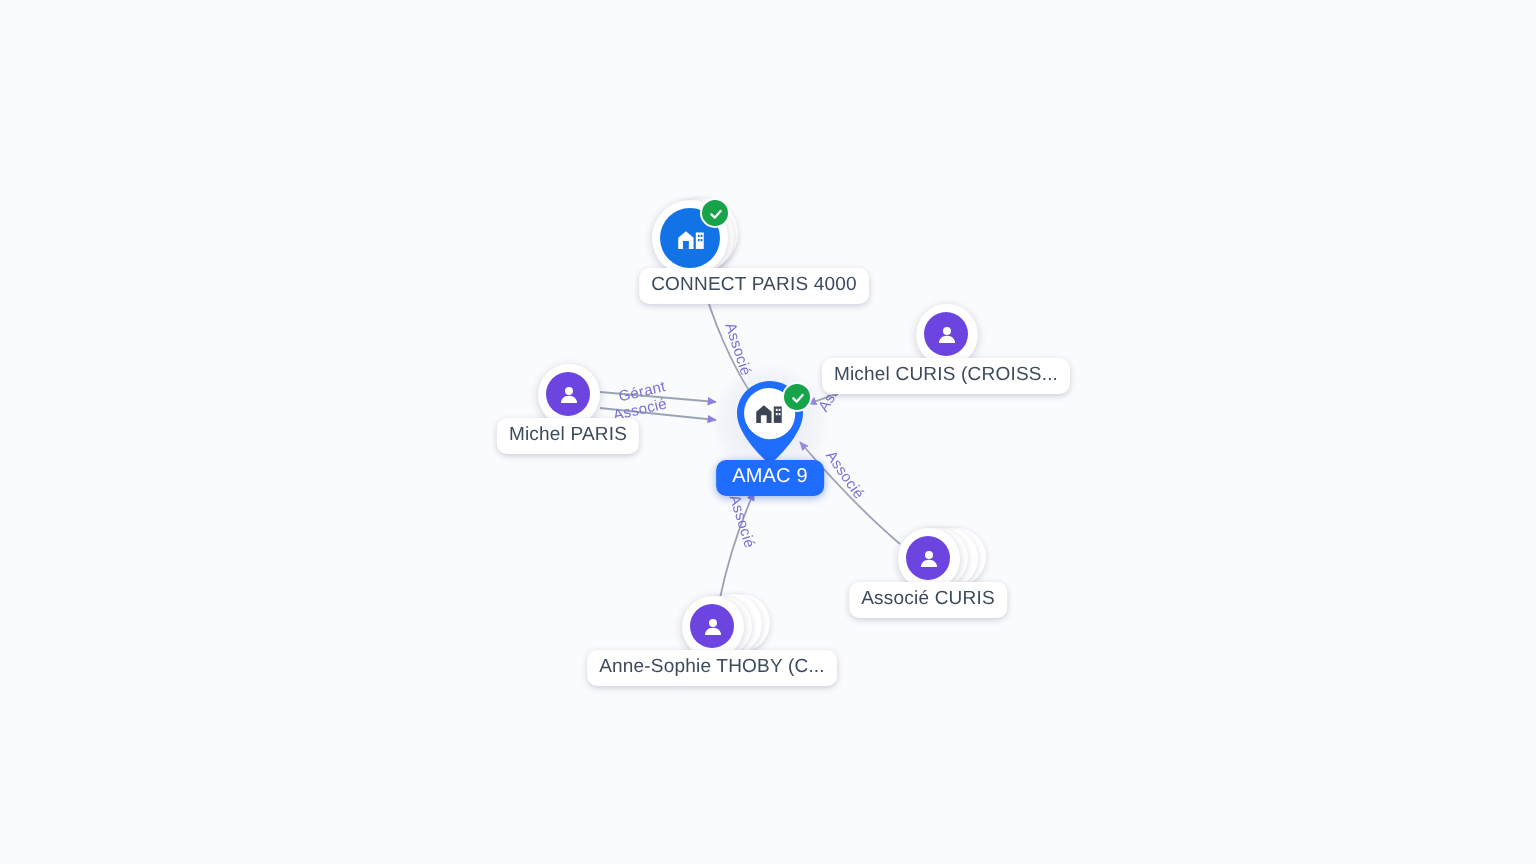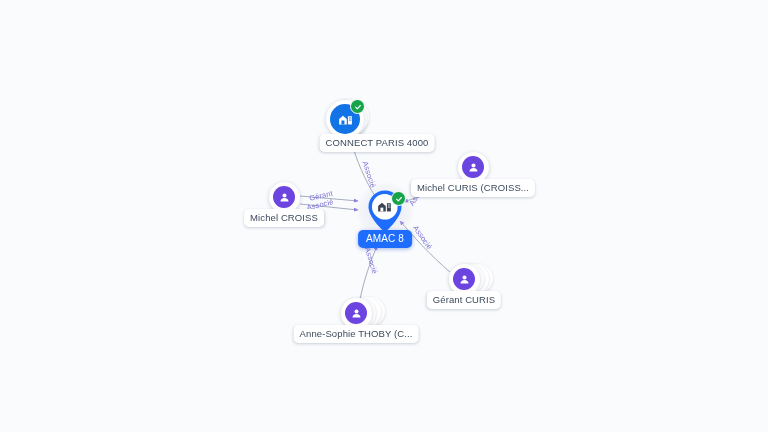--- a/index.html
+++ b/index.html
@@ -189,21 +189,21 @@
 
   <div class="node" style="left:284px; top:197px;">
     <div class="disc" style="width:31px;height:31px;left:-15.5px;top:-15.5px;">
       <div class="avatar" style="width:22px;height:22px;">
         <svg width="13" height="13" viewBox="0 0 24 24" aria-hidden="true">
           <circle cx="12" cy="8.4" r="3.7" fill="#ffffff"></circle>
           <path d="M4.6 19.4c0-4.1 3.3-6.6 7.4-6.6s7.4 2.5 7.4 6.6z" fill="#ffffff"></path>
         </svg>
       </div>
     </div>
-    <div class="label" style="left:0px; top:12px;">Michel CROISS</div>
+    <div class="label" style="left:0px; top:12px;">Michel PARIS</div>
   </div>
 
   <div class="node" style="left:473px; top:167px;">
     <div class="disc" style="width:31px;height:31px;left:-15.5px;top:-15.5px;">
       <div class="avatar" style="width:22px;height:22px;">
         <svg width="13" height="13" viewBox="0 0 24 24" aria-hidden="true">
           <circle cx="12" cy="8.4" r="3.7" fill="#ffffff"></circle>
           <path d="M4.6 19.4c0-4.1 3.3-6.6 7.4-6.6s7.4 2.5 7.4 6.6z" fill="#ffffff"></path>
         </svg>
       </div>
@@ -228,36 +228,36 @@
           <rect x="16.8" y="12" width="1.3" height="1.6" fill="#ffffff"></rect>
           <rect x="18.8" y="12" width="1.3" height="1.6" fill="#ffffff"></rect>
         </svg>
       </div>
       <div class="badge-check" style="left:26px; top:3px;">
         <svg width="8" height="8" viewBox="0 0 24 24" aria-hidden="true">
           <path d="M5 12.5 L10 17.5 L19 7.5" fill="none" stroke="#ffffff" stroke-width="3.4" stroke-linecap="round" stroke-linejoin="round"></path>
         </svg>
       </div>
     </div>
-    <div class="label primary" style="left:0px; top:19px;">AMAC 8</div>
+    <div class="label primary" style="left:0px; top:19px;">AMAC 9</div>
   </div>
 
   <div class="node" style="left:464px; top:279px;">
     <div class="stack" style="width:29px;height:29px;left:-0.5px;top:-15px;"></div>
     <div class="stack" style="width:30px;height:30px;left:-5px;top:-15px;"></div>
     <div class="stack" style="width:30px;height:30px;left:-10px;top:-15px;"></div>
     <div class="disc" style="width:31px;height:31px;left:-15.5px;top:-15.5px;">
       <div class="avatar" style="width:22px;height:22px;">
         <svg width="13" height="13" viewBox="0 0 24 24" aria-hidden="true">
           <circle cx="12" cy="8.4" r="3.7" fill="#ffffff"></circle>
           <path d="M4.6 19.4c0-4.1 3.3-6.6 7.4-6.6s7.4 2.5 7.4 6.6z" fill="#ffffff"></path>
         </svg>
       </div>
     </div>
-    <div class="label" style="left:0px; top:12px;">Gérant CURIS</div>
+    <div class="label" style="left:0px; top:12px;">Associé CURIS</div>
   </div>
 
   <div class="node" style="left:356px; top:313px;">
     <div class="stack" style="width:29px;height:29px;left:-0.5px;top:-16px;"></div>
     <div class="stack" style="width:30px;height:30px;left:-5px;top:-16px;"></div>
     <div class="stack" style="width:30px;height:30px;left:-10px;top:-15.5px;"></div>
     <div class="disc" style="width:31px;height:31px;left:-15.5px;top:-15.5px;">
       <div class="avatar" style="width:22px;height:22px;">
         <svg width="13" height="13" viewBox="0 0 24 24" aria-hidden="true">
           <circle cx="12" cy="8.4" r="3.7" fill="#ffffff"></circle>

